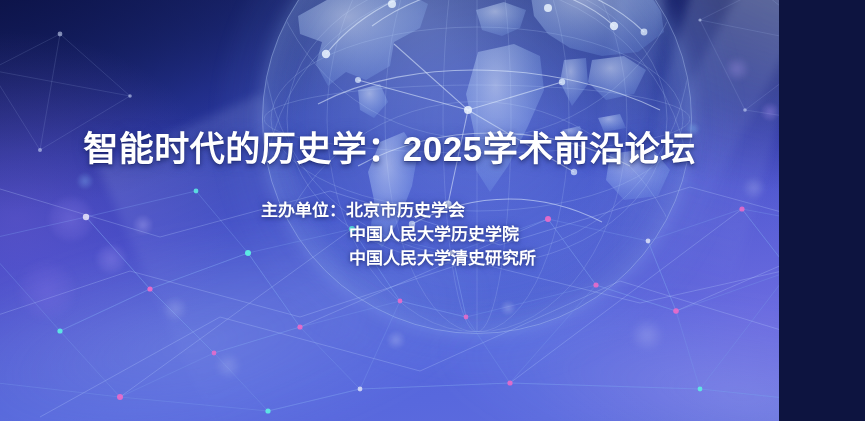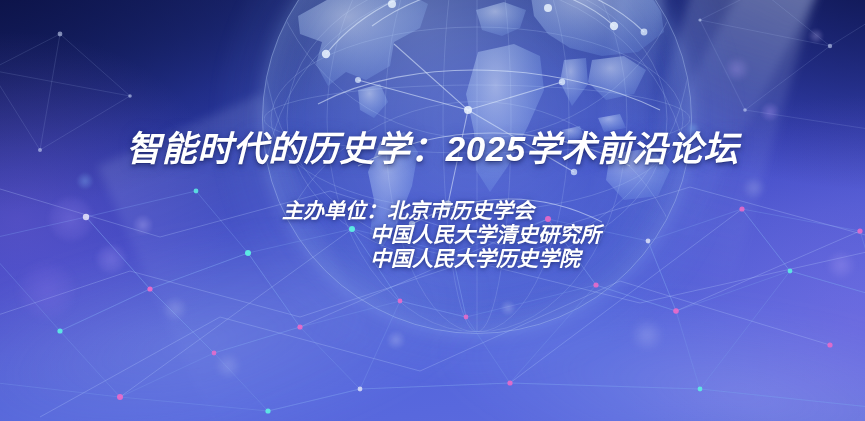--- a/index.html
+++ b/index.html
@@ -7,25 +7,24 @@
     margin: 0;
     padding: 0;
     background: #0d1440;
   }
   body {
     font-family: "Liberation Sans", "DejaVu Sans", sans-serif;
   }
 
   .slide {
     position: relative;
-    width: 865px;
+    width: 779px;
     height: 421px;
     overflow: hidden;
     background: #be185d;
-    font-style: italic;
   }
 
   
   .bg-base {
     position: absolute;
     inset: 0;
     background:
       linear-gradient(170deg,
         #17205e 0%,
         #1d2a78 12%,
@@ -203,21 +202,21 @@
     letter-spacing: 0.5px;
     text-shadow:
       0 2px 5px rgba(12,20,70,0.60),
       0 0 14px rgba(40,60,160,0.45),
       0 1px 0 rgba(20,30,90,0.30);
     white-space: nowrap;
   }
   .org-block {
     margin-top: 28px;
     color: #ffffff;
-    font-size: 21px;
+    font-size: 17px;
     font-weight: 700;
     line-height: 24px;
     text-shadow:
       0 1px 4px rgba(14,22,72,0.60),
       0 0 10px rgba(40,60,160,0.40);
     text-align: left;
     margin-left: 18px;
   }
   .org-line {
     white-space: nowrap;
@@ -433,18 +432,18 @@
   <div class="bokeh" style="left:826px; top:250px; width:30px; height:30px; background:radial-gradient(circle,rgba(200,178,255,0.26) 0%,rgba(198,176,252,0) 72%); filter:blur(2px);"></div>
 
   <div class="content">
 
     <div class="title-block">
       <div class="title-line">智能时代的历史学：2025学术前沿论坛</div>
     </div>
 
     <div class="org-block">
       <div class="org-line">主办单位：北京市历史学会</div>
+      <div class="org-line indent">中国人民大学历史学院</div>
       <div class="org-line indent">中国人民大学清史研究所</div>
-      <div class="org-line indent">中国人民大学历史学院</div>
     </div>
 
   </div>
 </div>
 
 </body></html>

